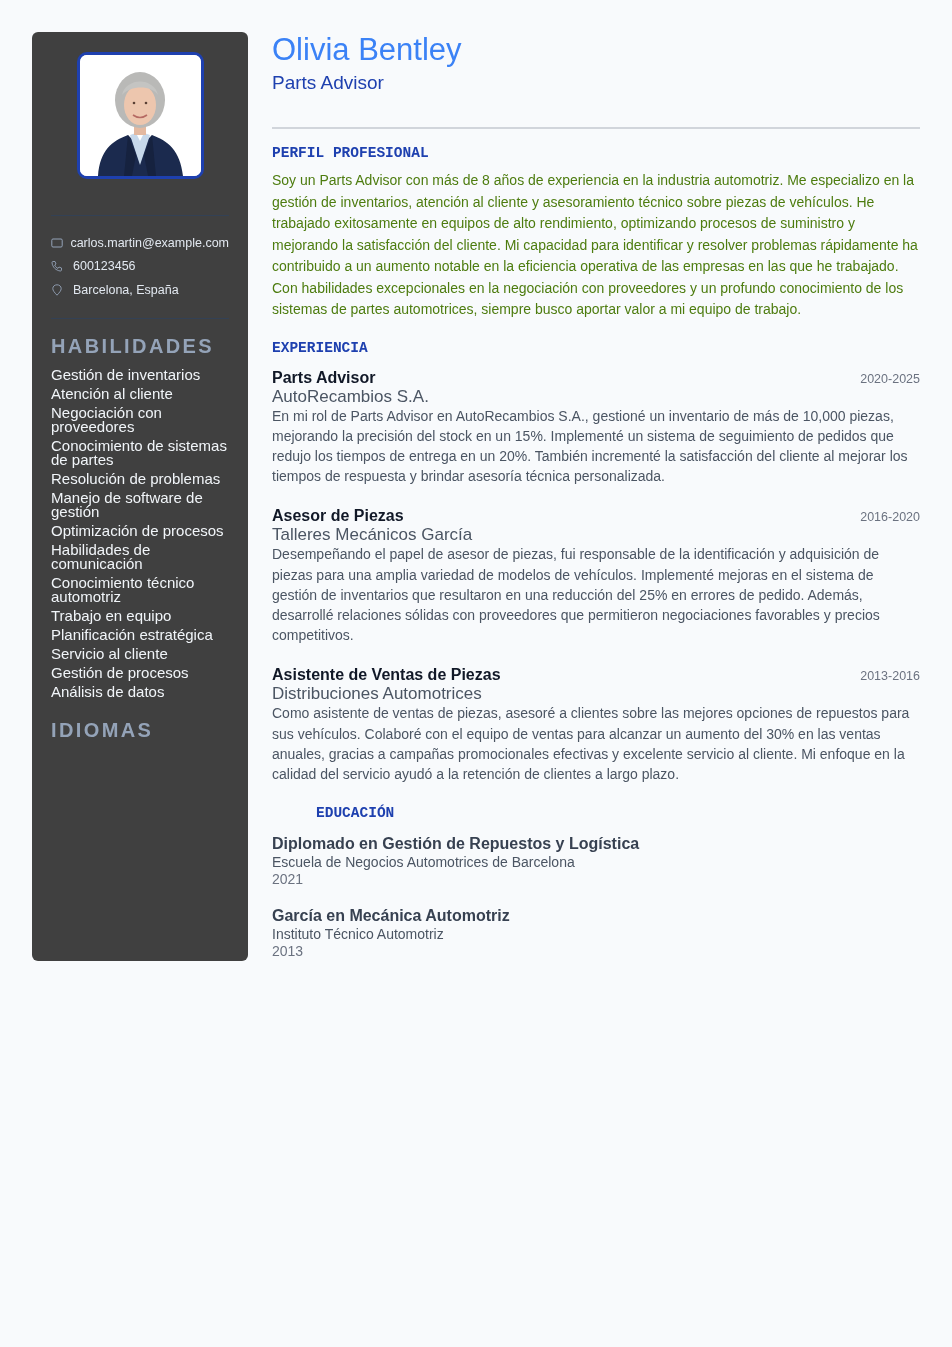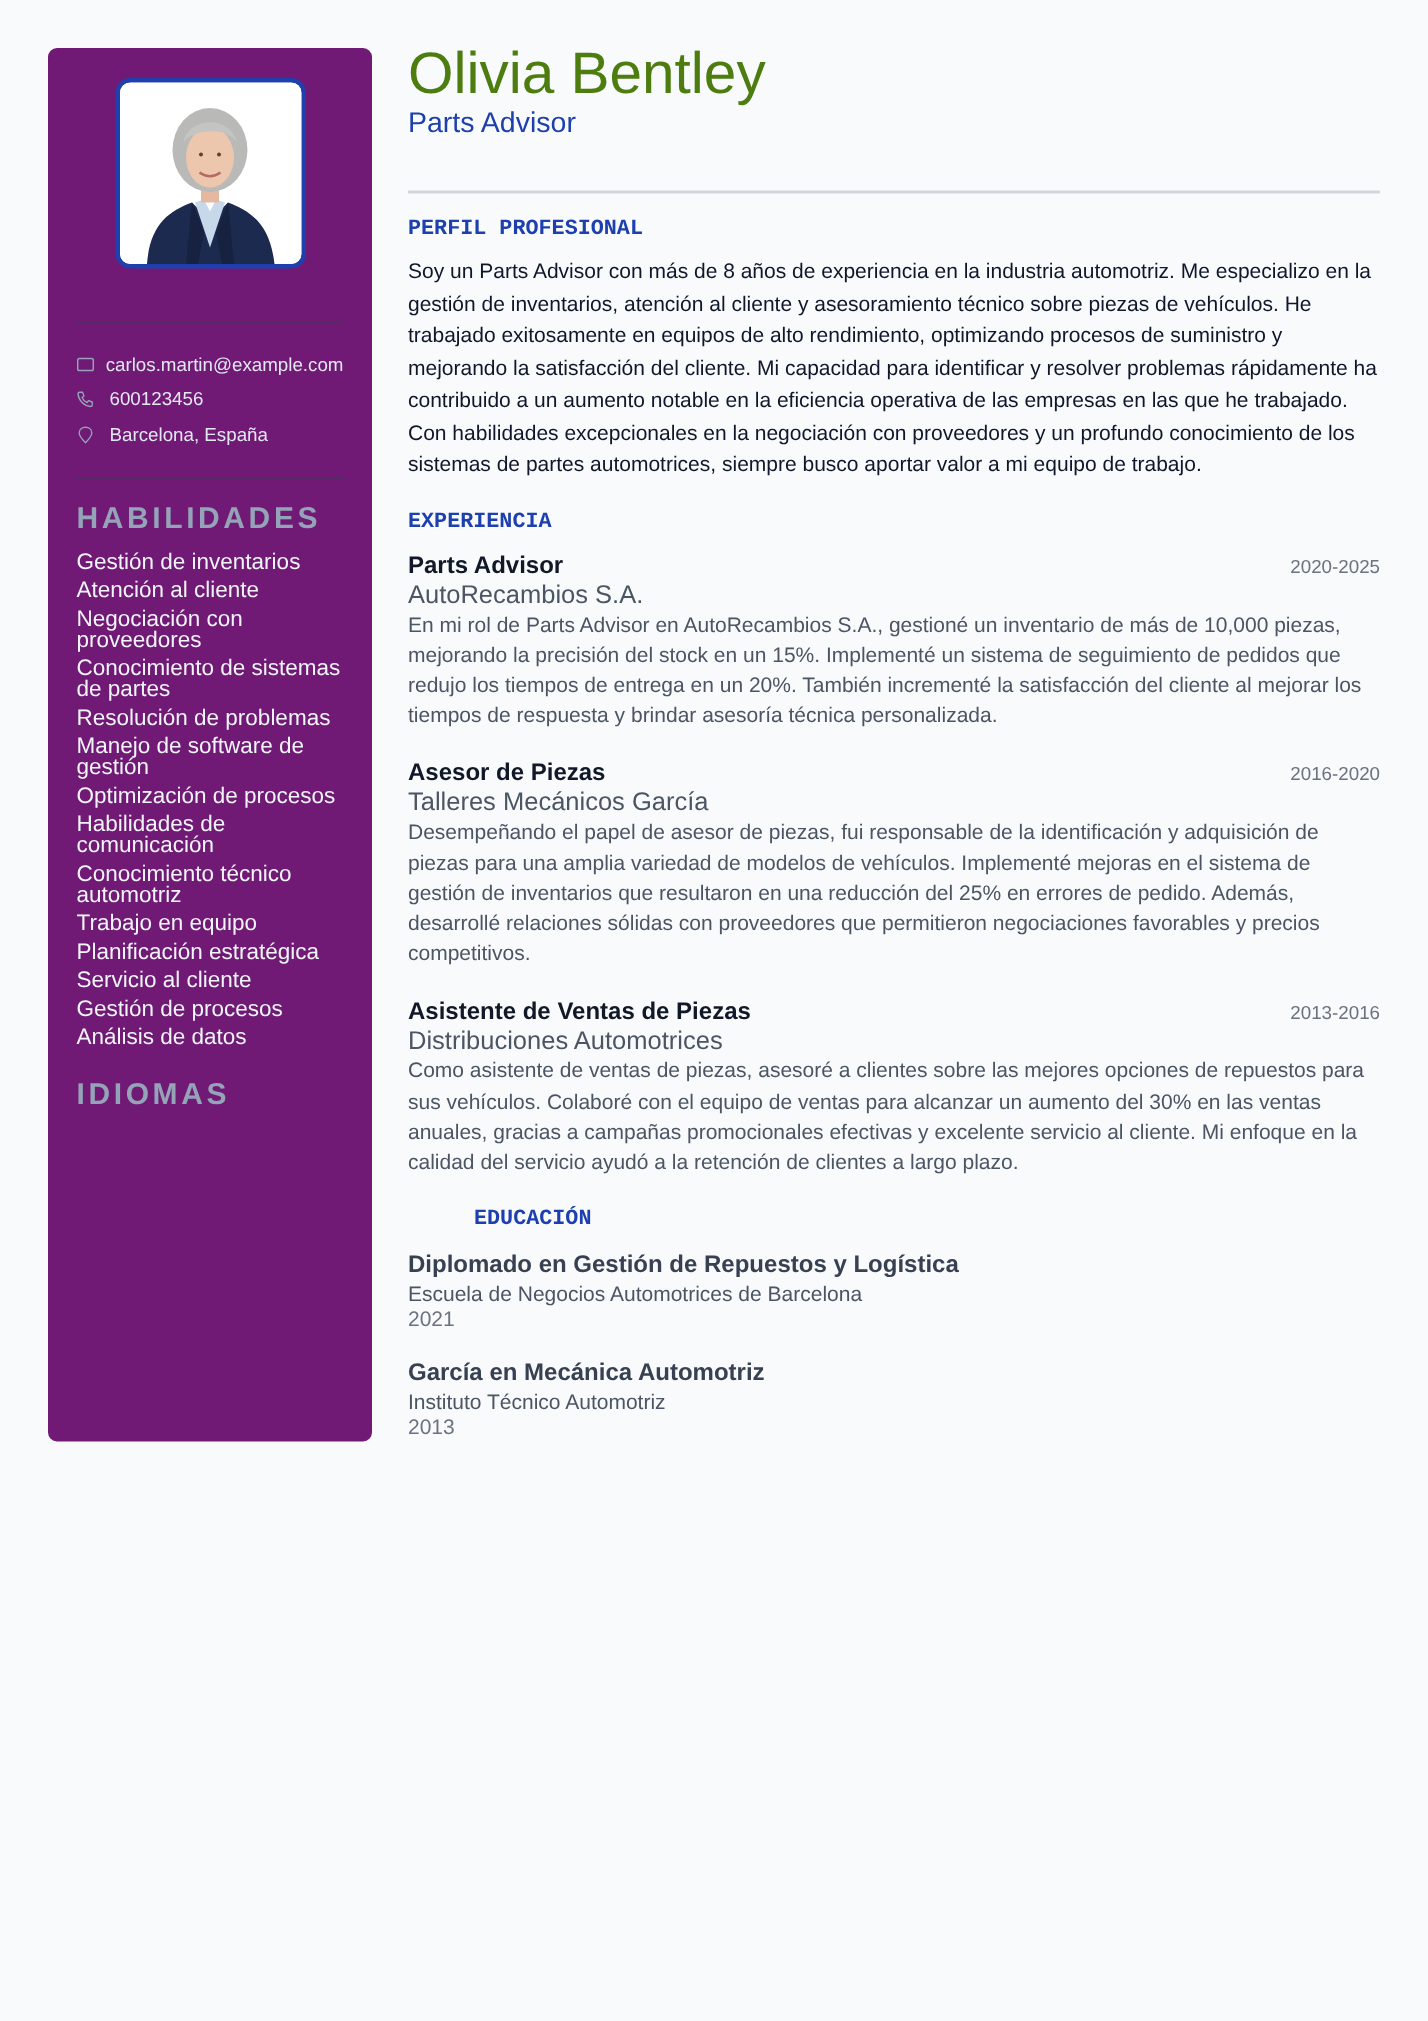--- a/index.html
+++ b/index.html
@@ -1,21 +1,21 @@
 <!DOCTYPE html>
 <html><head>
   <meta charset="utf-8">
   <style>
     * { box-sizing: border-box; margin: 0; padding: 0; }
     html, body { width: 952px; height: 1347px; background: #f8fafc; }
     body { font-family: "Liberation Sans", sans-serif; color: #374151; position: relative; }
 
     .sidebar {
       position: absolute; left: 32px; top: 32px; width: 216px; height: 929px;
-      background: #701a75; border-radius: 6px; padding: 20px 19px 0 19px;
+      background: #404040; border-radius: 6px; padding: 20px 19px 0 19px;
     }
     .photo-wrap {
       width: 127px; height: 127px; margin: 0 auto;
       border: 3px solid #1e40af; border-radius: 10px; background: #ffffff;
       position: relative; overflow: hidden;
     }
     .photo-wrap svg { display: block; width: 100%; height: 100%; }
 
     .divider { height: 1px; background: #334155; margin: 0 0; }
     .d1 { margin-top: 36px; }
@@ -27,27 +27,27 @@
 
     .side-title {
       color: #94a3b8; font-weight: bold; font-size: 20px; letter-spacing: 2.4px;
       margin-top: 16px; margin-bottom: 10px;
     }
     .side-list { list-style: none; }
     .side-list li { color: #f1f5f9; font-size: 15px; line-height: 14px; margin-bottom: 5px; }
     .idiomas-title { margin-top: 20px; }
 
     .main { position: absolute; left: 272px; top: 32px; width: 648px; }
-    .name { font-size: 39px; color: #4d7c0f; font-weight: normal; line-height: 36px; }
+    .name { font-size: 31px; color: #3b82f6; font-weight: normal; line-height: 36px; }
     .role { font-size: 19px; color: #1e40af; margin-top: 4px; line-height: 22px; }
     .hr { height: 2px; background: #d1d5db; margin-top: 33px; }
 
     .sec-title { color: #1e40af; font-weight: bold; font-size: 14.5px; line-height: 18px; font-family: Liberation Mono, monospace; }
     .s-perfil { margin-top: 15px; }
-    .para { font-size: 14px; line-height: 21.5px; color: #0f172a; margin-top: 8px; }
+    .para { font-size: 14px; line-height: 21.5px; color: #4d7c0f; margin-top: 8px; }
 
     .s-exp { margin-top: 18px; }
     .job { margin-top: 11px; }
     .job + .job { margin-top: 20px; }
     .job-head { display: flex; justify-content: space-between; align-items: baseline; }
     .job-title { font-weight: bold; font-size: 16px; color: #111827; line-height: 19px; }
     .job-date { font-size: 12.5px; color: #6b7280; }
     .job-company { font-size: 17px; color: #4b5563; line-height: 18px; margin-top: 1px; }
     .job-desc { font-size: 14px; color: #4b5563; line-height: 20.2px; }
 

